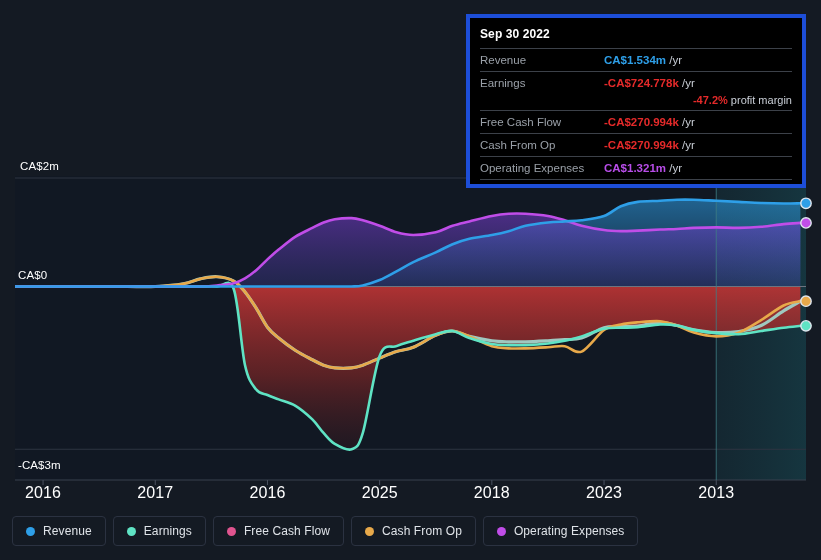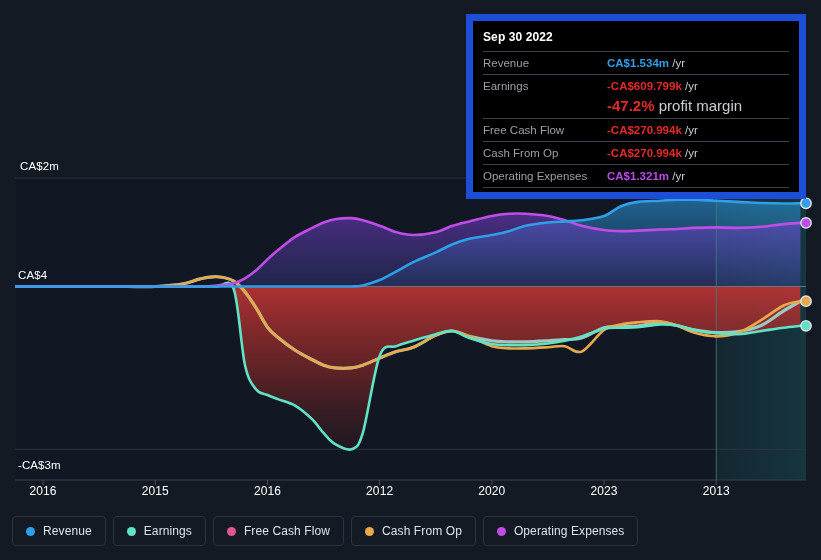--- a/index.html
+++ b/index.html
@@ -32,35 +32,35 @@
   
   .y-label {
     position: absolute;
     font-size: 11.5px;
     color: #ffffff;
     white-space: nowrap;
     letter-spacing: 0.1px;
   }
   .x-label {
     position: absolute;
-    font-size: 12px;
+    font-size: 16px;
     color: #ffffff;
     white-space: nowrap;
     transform: translateX(-50%);
     letter-spacing: 0.1px;
   }
 
   
   #tooltip {
     position: absolute;
     left: 466px;
     top: 14px;
     width: 340px;
     background: #000000;
-    border: 7px solid #1d4ed8;
+    border: 4px solid #1d4ed8;
     box-sizing: border-box;
     padding: 8px 10px 4px 10px;
   }
   #tooltip .tt-title {
     font-size: 12px;
     font-weight: bold;
     color: #ffffff;
     padding: 1px 0 7px 0;
     letter-spacing: 0.1px;
   }
@@ -71,21 +71,22 @@
   #tooltip tr.tt-row > td {
     border-top: 1px solid #3c4149;
     padding: 3px 0 3px 0;
     font-size: 11.5px;
     vertical-align: middle;
     height: 16px;
   }
   #tooltip tr.tt-sub > td {
     border-top: none;
     padding: 0 0 4px 0;
-    font-size: 15px;
+    font-size: 11px;
+    text-align: right;
   }
   #tooltip tr.tt-last > td {
     border-bottom: 1px solid #3c4149;
   }
   #tooltip td.tt-key {
     color: #9aa0a8;
     width: 124px;
     white-space: nowrap;
   }
   #tooltip td.tt-val {
@@ -205,45 +206,45 @@
         <g>
           <circle cx="806" cy="301.20175" r="5.2" fill="#e8a94a" stroke="#dfe6ee" stroke-width="1.4"></circle>
         </g>
         <g>
           <circle cx="806" cy="325.83125" r="5.2" fill="#5fe3c4" stroke="#dfe6ee" stroke-width="1.4"></circle>
         </g>
       </g>
   </svg>
 
   <div class="y-label" style="left:20px; top:160px;">CA$2m</div>
-  <div class="y-label" style="left:18px; top:269px;">CA$4</div>
+  <div class="y-label" style="left:18px; top:269px;">CA$0</div>
   <div class="y-label" style="left:18px; top:459px;">-CA$3m</div>
 
   <div id="x-labels">
       <div class="x-label" style="left: 43.0496px; top: 484px;">2016</div>
-      <div class="x-label" style="left: 155.248px; top: 484px;">2015</div>
+      <div class="x-label" style="left: 155.248px; top: 484px;">2017</div>
       <div class="x-label" style="left: 267.447px; top: 484px;">2016</div>
-      <div class="x-label" style="left: 379.645px; top: 484px;">2012</div>
-      <div class="x-label" style="left: 491.844px; top: 484px;">2020</div>
+      <div class="x-label" style="left: 379.645px; top: 484px;">2025</div>
+      <div class="x-label" style="left: 491.844px; top: 484px;">2018</div>
       <div class="x-label" style="left: 604.043px; top: 484px;">2023</div>
       <div class="x-label" style="left: 716.241px; top: 484px;">2013</div>
     </div>
 </div>
 
 <div id="tooltip">
   <div class="tt-title">Sep 30 2022</div>
   <table>
     <tbody id="tooltip-body">
         <tr class="tt-row">
           <td class="tt-key">Revenue</td>
           <td class="tt-val"><span class="v" style="color: rgb(46, 159, 232);">CA$1.534m</span><span class="unit"> /yr</span></td>
         </tr>
         <tr class="tt-row">
           <td class="tt-key">Earnings</td>
-          <td class="tt-val"><span class="v" style="color: rgb(229, 42, 42);">-CA$609.799k</span><span class="unit"> /yr</span></td>
+          <td class="tt-val"><span class="v" style="color: rgb(229, 42, 42);">-CA$724.778k</span><span class="unit"> /yr</span></td>
         </tr>
         <tr class="tt-sub">
           <td class="tt-key"></td>
           <td class="tt-val"><span class="margin-pct" style="color: rgb(229, 42, 42);">-47.2%</span><span class="margin-txt"> profit margin</span></td>
         </tr>
         <tr class="tt-row">
           <td class="tt-key">Free Cash Flow</td>
           <td class="tt-val"><span class="v" style="color: rgb(229, 42, 42);">-CA$270.994k</span><span class="unit"> /yr</span></td>
         </tr>
         <tr class="tt-row">

